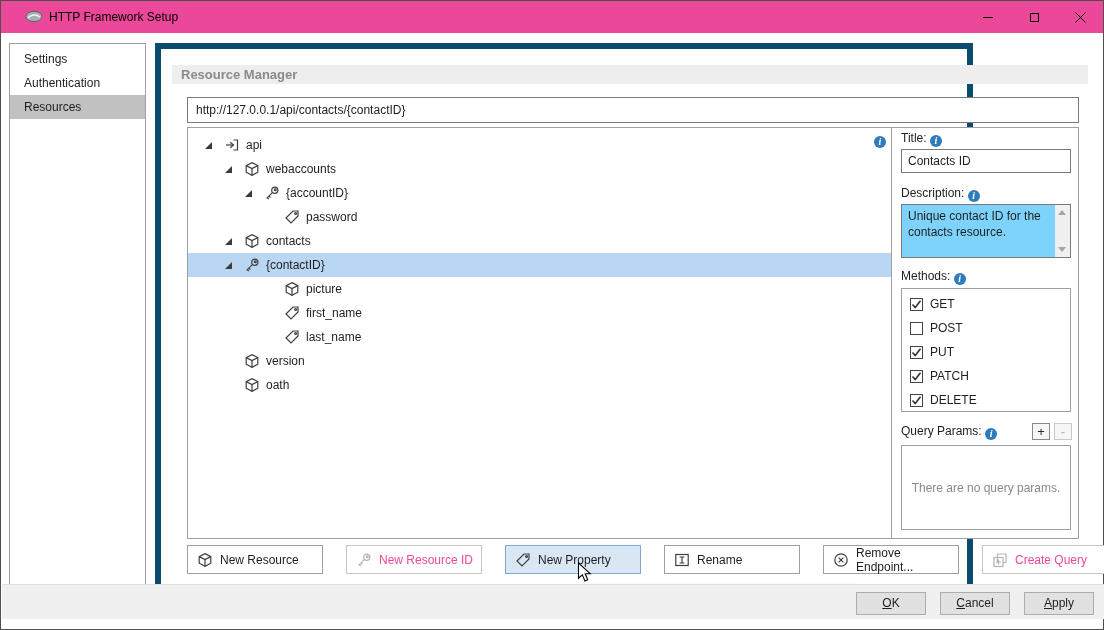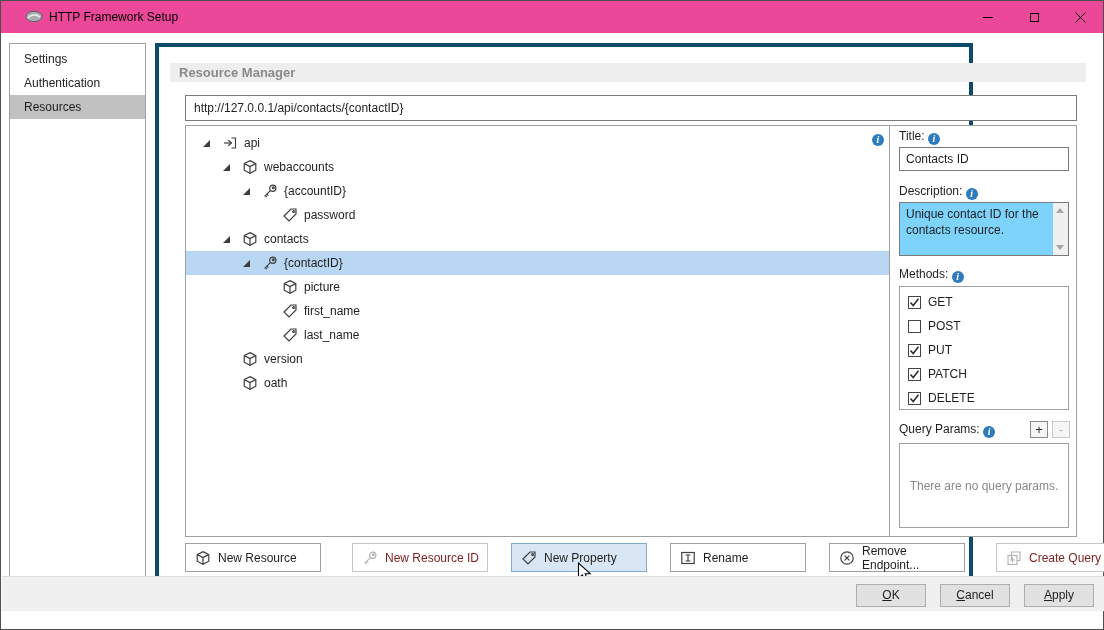--- a/index.html
+++ b/index.html
@@ -16,21 +16,21 @@
   #btn-min .bar { width:10px; height:1px; background:#000; }
   #btn-max .box { width:9px; height:9px; border:1px solid #000; }
   #btn-close svg { display:block; }
 
   
   #sidebar { position:absolute; left:8px; top:42px; width:137px; height:551px; border:1px solid #a0a0a0; background:#fff; padding-top:3px; }
   .side-item { height:24px; line-height:24px; padding-left:14px; cursor:default; }
   .side-item.selected { background:#c1c1c1; }
 
   
-  #main { position:absolute; left:154px; top:42px; width:818px; height:552px; border:4px solid #0c4a6e; background:#fff; }
+  #main { position:absolute; left:154px; top:42px; width:818px; height:552px; border:6px solid #0c4a6e; background:#fff; }
   #rm-header { position:absolute; left:11px; top:16px; width:916px; height:19px; background:#eeeeee; color:#8a8a8a; font-weight:bold; font-size:13px; line-height:19px; padding-left:9px; }
   #url-bar { position:absolute; left:26px; top:48px; width:892px; height:26px; border:1px solid #7a7a7a; line-height:24px; padding-left:8px; background:#fff; }
 
   
   #group { position:absolute; left:26px; top:78px; width:892px; height:412px; border:1px solid #a0a0a0; background:#fff; }
   #tree { position:absolute; left:0; top:0; width:704px; height:410px; border-right:1px solid #a0a0a0; padding-top:5px; }
   .tree-row { height:24px; display:flex; align-items:center; }
   .tree-row.selected { background:#b9d7f2; }
   .tw { width:20px; display:flex; align-items:center; justify-content:flex-start; flex:none; }
   .tree-icon { width:18px; flex:none; display:flex; align-items:center; color:#3f3f3f; }
@@ -55,30 +55,30 @@
   #qp-plus, #qp-minus { position:absolute; width:18px; height:17px; text-align:center; line-height:15px; font-size:13px; }
   #qp-plus  { left:844px; top:295px; border:1px solid #8a8a8a; background:#f6f6f6; color:#2b2b2b; }
   #qp-minus { left:866px; top:295px; border:1px solid #c9c9c9; background:#f6f6f6; color:#b0b0b0; }
   #qp-box { position:absolute; left:713px; top:317px; width:170px; height:85px; border:1px solid #a0a0a0; display:flex; align-items:center; justify-content:center; }
   #qp-empty { color:#8a8a8a; }
 
   
   #toolbar { position:absolute; left:26px; top:496px; display:flex; gap:23px; }
   .tb-btn { width:136px; height:29px; border:1px solid #a0a0a0; background:#fff; display:flex; align-items:center; padding-left:9px; gap:7px; color:#1e1e1e; }
   .tb-btn .ic { display:flex; align-items:center; color:#3f3f3f; }
-  .tb-btn.disabled { border-color:#c6c6c6; color:#7f1d1d;margin-left:8px; }
+  .tb-btn.disabled { border-color:#c6c6c6; color:#ec4899; }
   .tb-btn.disabled .ic { color:#b4b4b4; }
   .tb-btn.hover { background:#d9e7f5; border-color:#7fabd2; }
 
   
   #tooltip { position:absolute; left:582px; top:583px; height:20px; background:#eeeeee; border:1px solid #767676; box-shadow:3px 3px 4px rgba(0,0,0,0.35); line-height:18px; padding:0 7px; color:#3c3c3c; white-space:nowrap; }
   #cursor { position:absolute; left:576px; top:561px; pointer-events:none; }
 
   
-  #footer { position:absolute; left:1px; bottom:18px; width:1102px; height:35px; background:#f0f0f0; border-top:1px solid #dfdfdf; }
+  #footer { position:absolute; left:1px; bottom:10px; width:1102px; height:35px; background:#f0f0f0; border-top:1px solid #dfdfdf; }
   .foot-btn { position:absolute; top:7px; width:70px; height:23px; background:#e1e1e1; border:1px solid #adadad; text-align:center; line-height:21px; }
   #ok-btn { left:854px; } #cancel-btn { left:938px; } #apply-btn { left:1022px; }
   .accel { text-decoration:underline; }
 </style>
 </head>
 <body>
 
 <div id="window">
 
   <div id="titlebar">
@@ -179,21 +179,21 @@
             </span>
             <span class="tree-icon">
               <svg width="16" height="16" viewBox="0 0 16 16" fill="none" stroke="currentColor" stroke-width="1.2">
                 <path d="M8 1.6 L13.8 4.6 V11.2 L8 14.4 L2.2 11.2 V4.6 Z"></path>
                 <path d="M2.2 4.6 L8 7.6 L13.8 4.6"></path>
                 <path d="M8 7.6 V14.4"></path>
               </svg>
             </span>
             <span class="tree-label">contacts</span>
           </div>
-          <div class="tree-row selected" style="padding-left: 56px;">
+          <div class="tree-row selected" style="padding-left: 36px;">
             <span class="tw">
               <svg width="9" height="9" viewBox="0 0 9 9">
                 <polygon points="8,1 8,8 1,8" fill="#3c3c3c"></polygon>
               </svg>
             </span>
             <span class="tree-icon">
               <svg width="16" height="16" viewBox="0 0 16 16" fill="none" stroke="currentColor" stroke-width="1.2">
                 <circle cx="10.8" cy="5.2" r="3.1"></circle>
                 <circle cx="11.3" cy="4.7" r="0.9"></circle>
                 <path d="M8.6 7.4 L2.6 13.4"></path>

